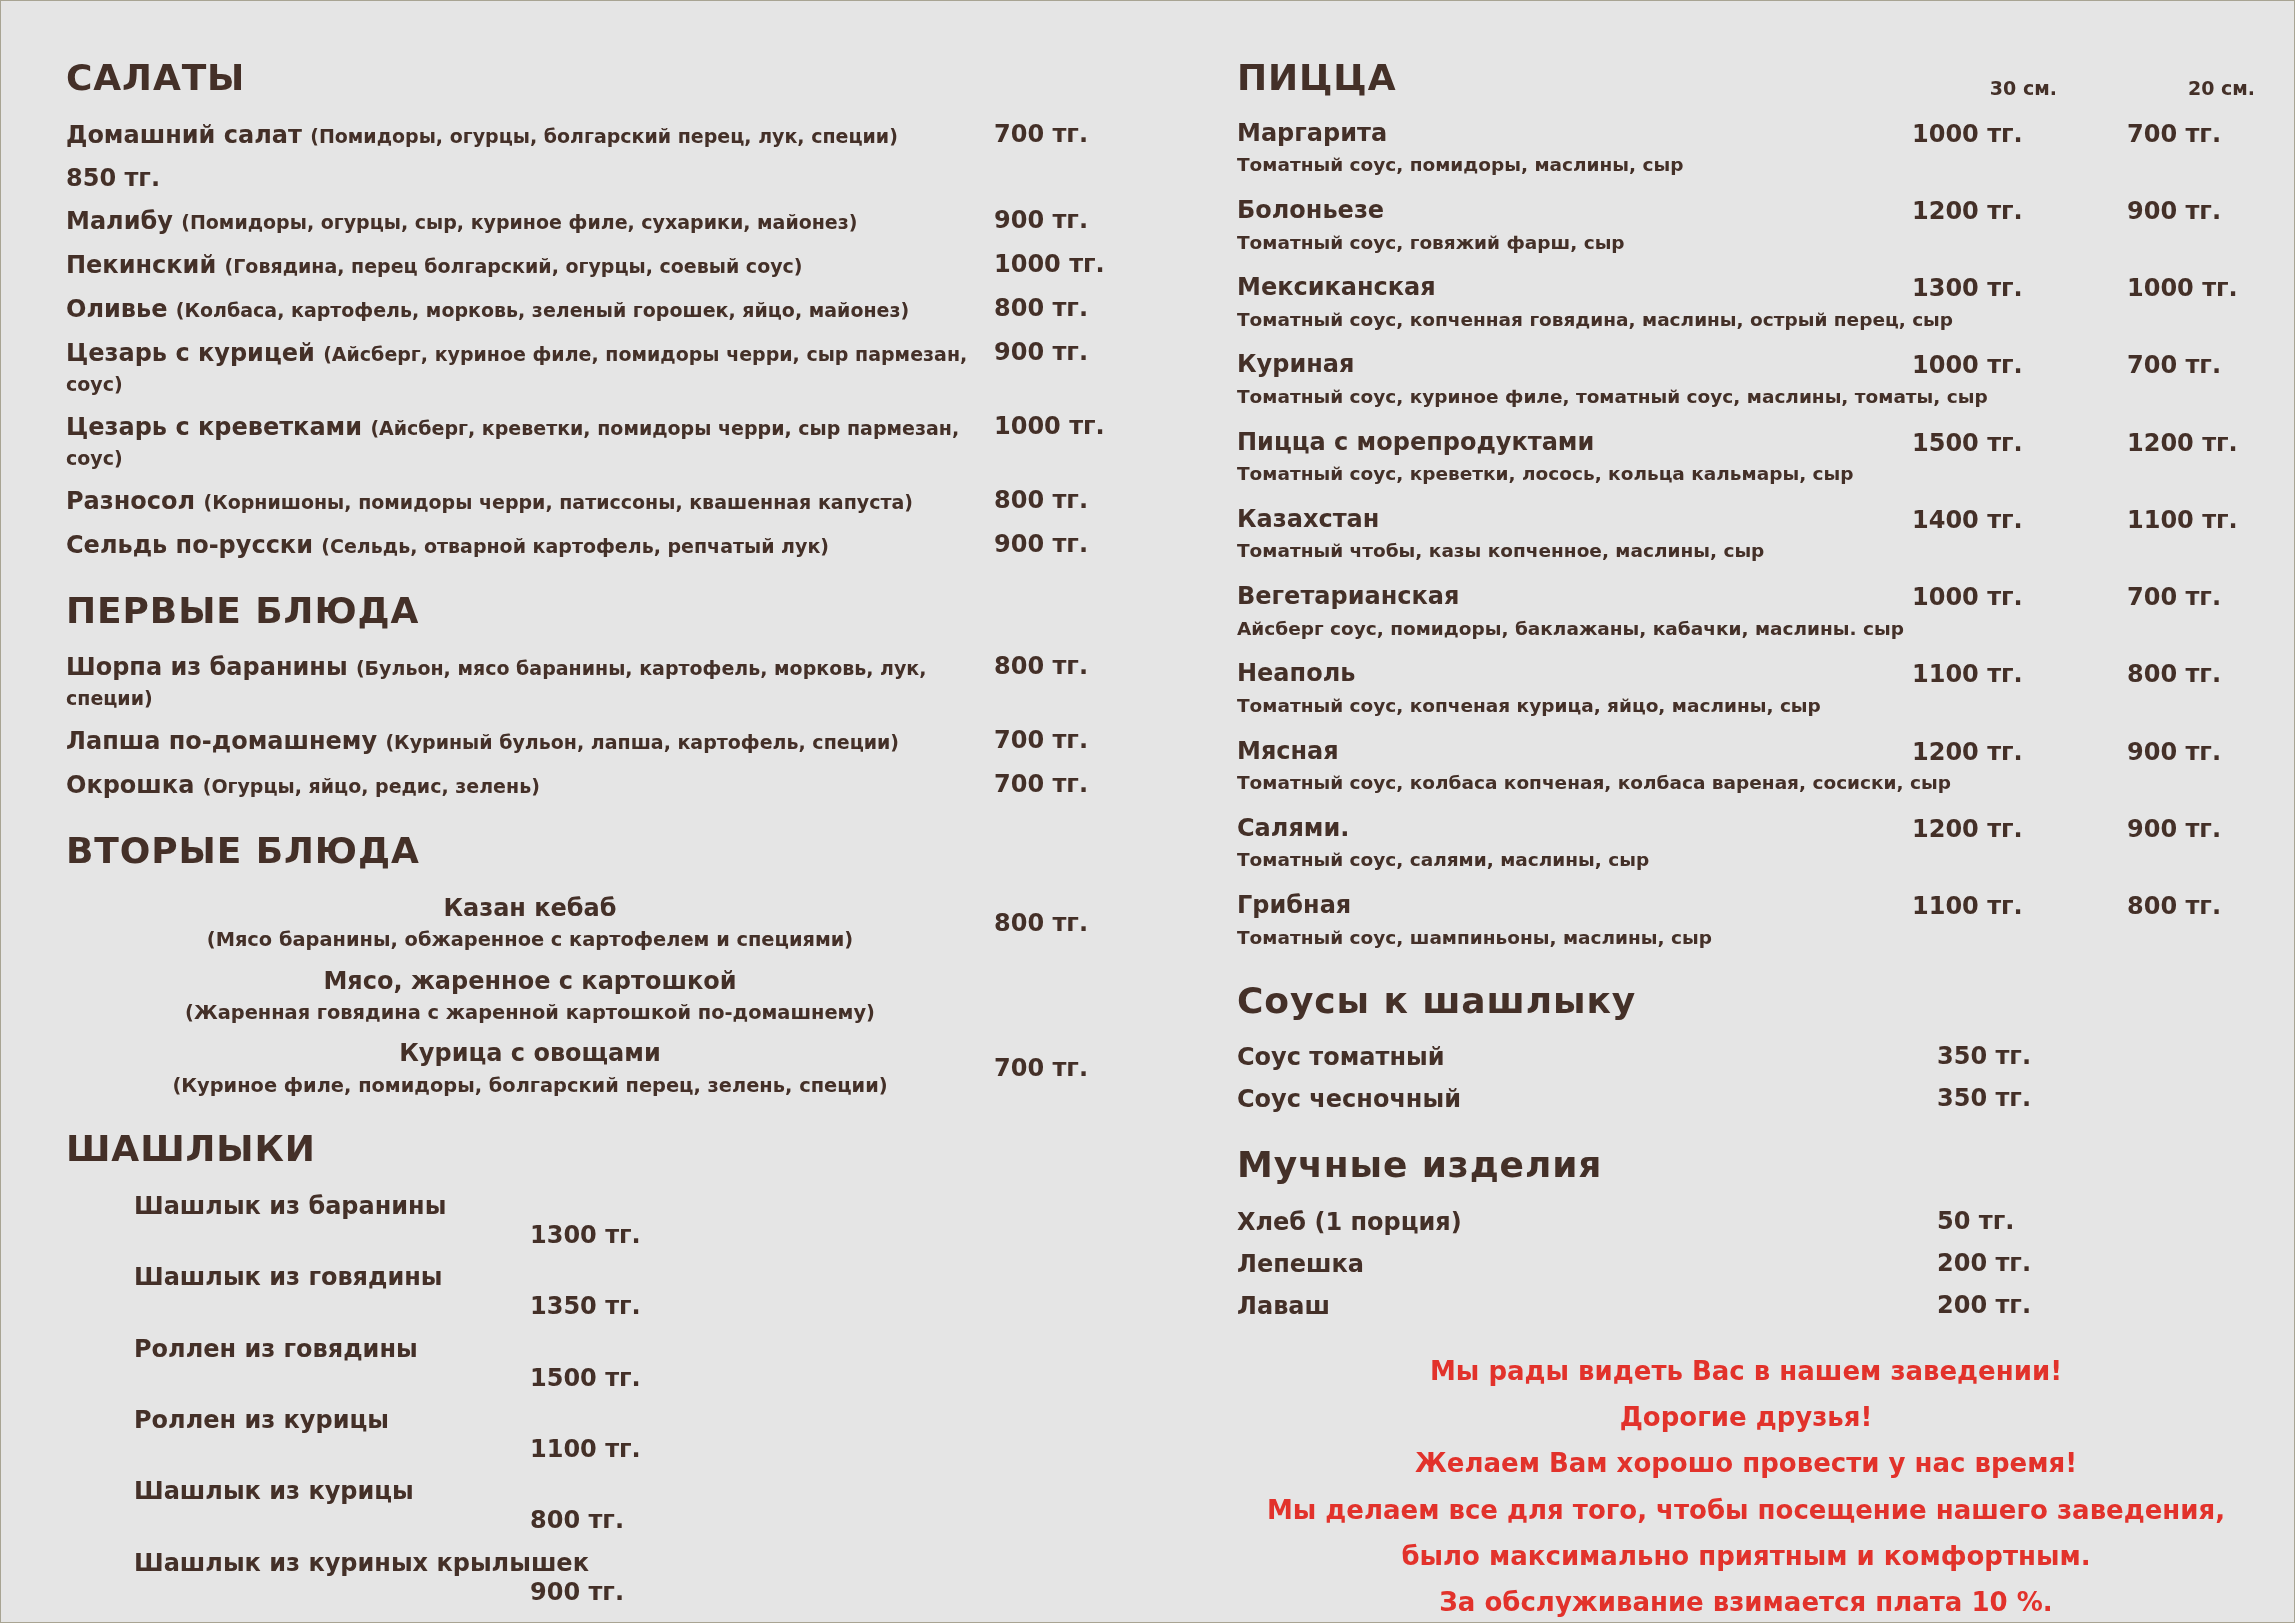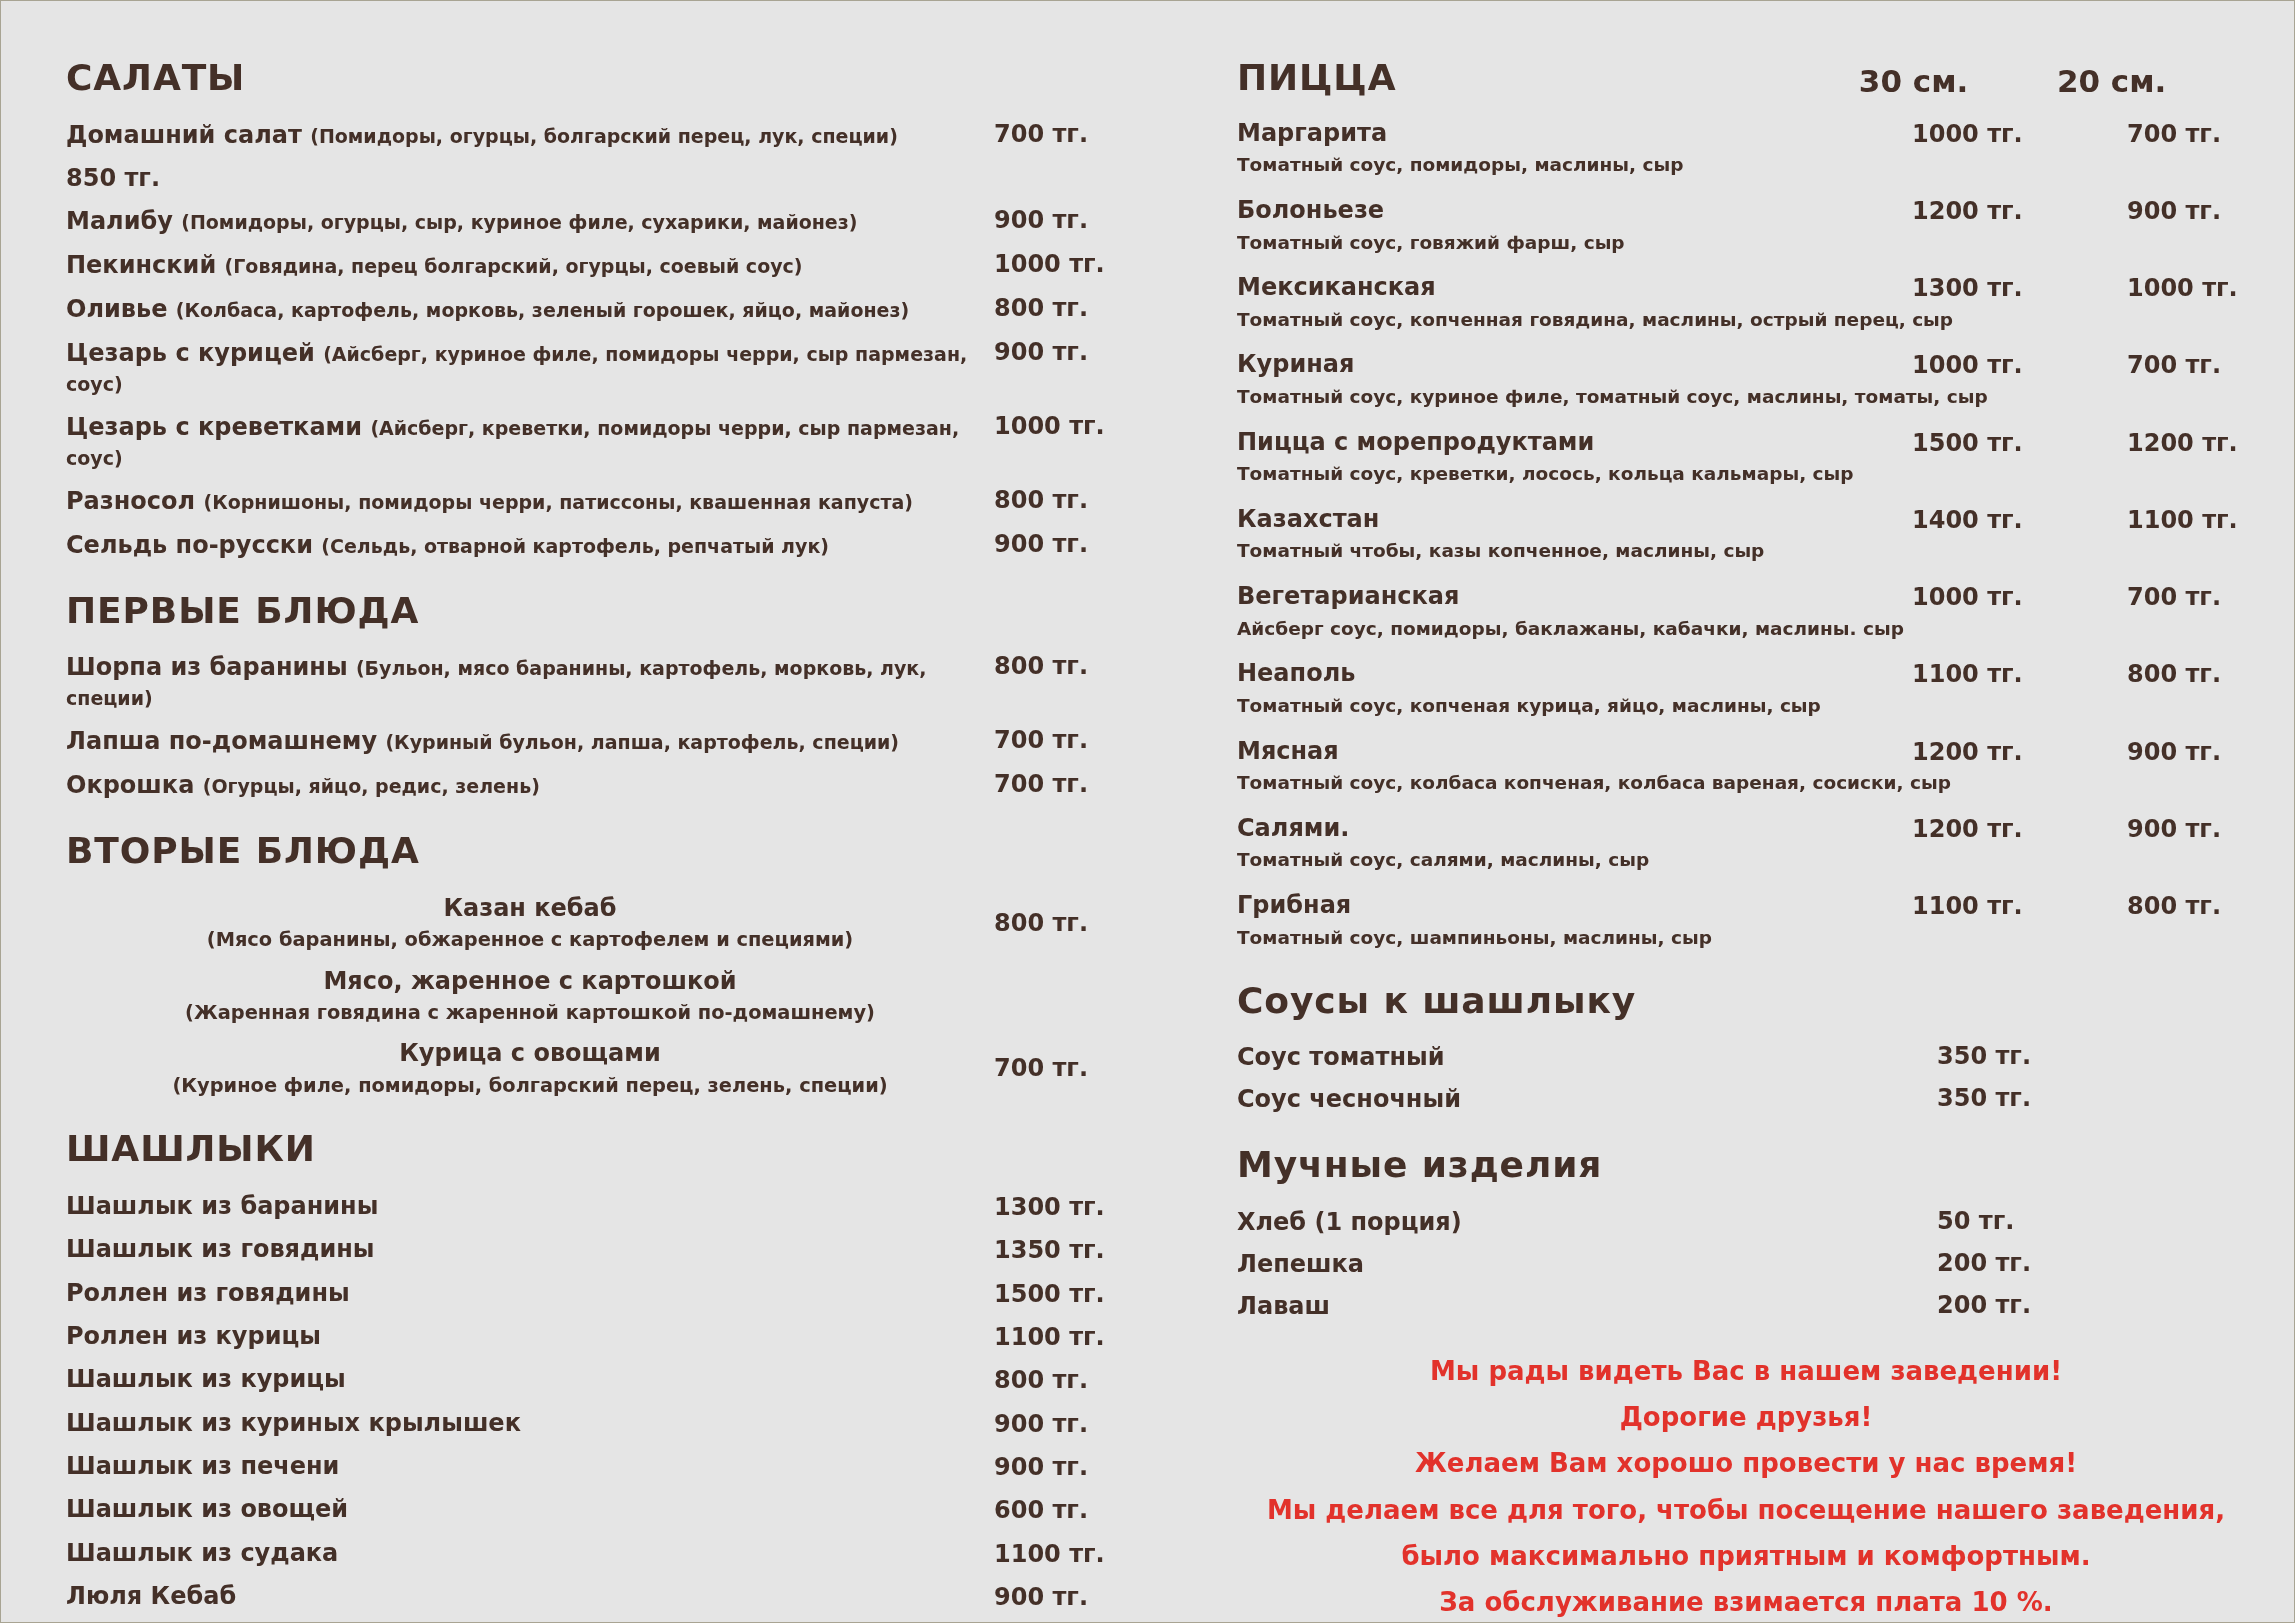--- a/index.html
+++ b/index.html
@@ -54,32 +54,33 @@
     display: flex;
     align-items: center;
     margin-bottom: 13px;
   }
   .blk-text { width: 928px; text-align: center; }
   .blk-name { font-size: 24px; line-height: 1.25; }
   .blk-desc { font-size: 19.4px; line-height: 1.3; margin-top: 4.6px; }
   
   .srow {
     display: flex;
-    align-items: flex-end;
+    align-items: center;
     margin-bottom: 13.4px;
+    flex-direction: column;
   }
   .srow .row-text { font-size: 24px; }
   
   .pz-header {
     display: flex;
     align-items: flex-end;
     margin: 0 0 18.5px 0;
   }
   .pz-header .sec-title { margin: 0; width: 675px; }
-  .pz-size { width: 215px; font-size: 31px; }
+  .pz-size { width: 215px; font-size: 19px; text-align: right; }
   .pz {
     margin-bottom: 17.6px;
   }
   .pz-top { display: flex; align-items: flex-end; }
   .pz-name { width: 675px; font-size: 24px; line-height: 1.25; }
   .pz-p30 { width: 215px; font-size: 24px; white-space: nowrap; }
   .pz-p20 { font-size: 24px; white-space: nowrap; }
   .pz-desc { font-size: 18.5px; line-height: 1.3; margin-top: 5.6px; }
   
   .rrow {

